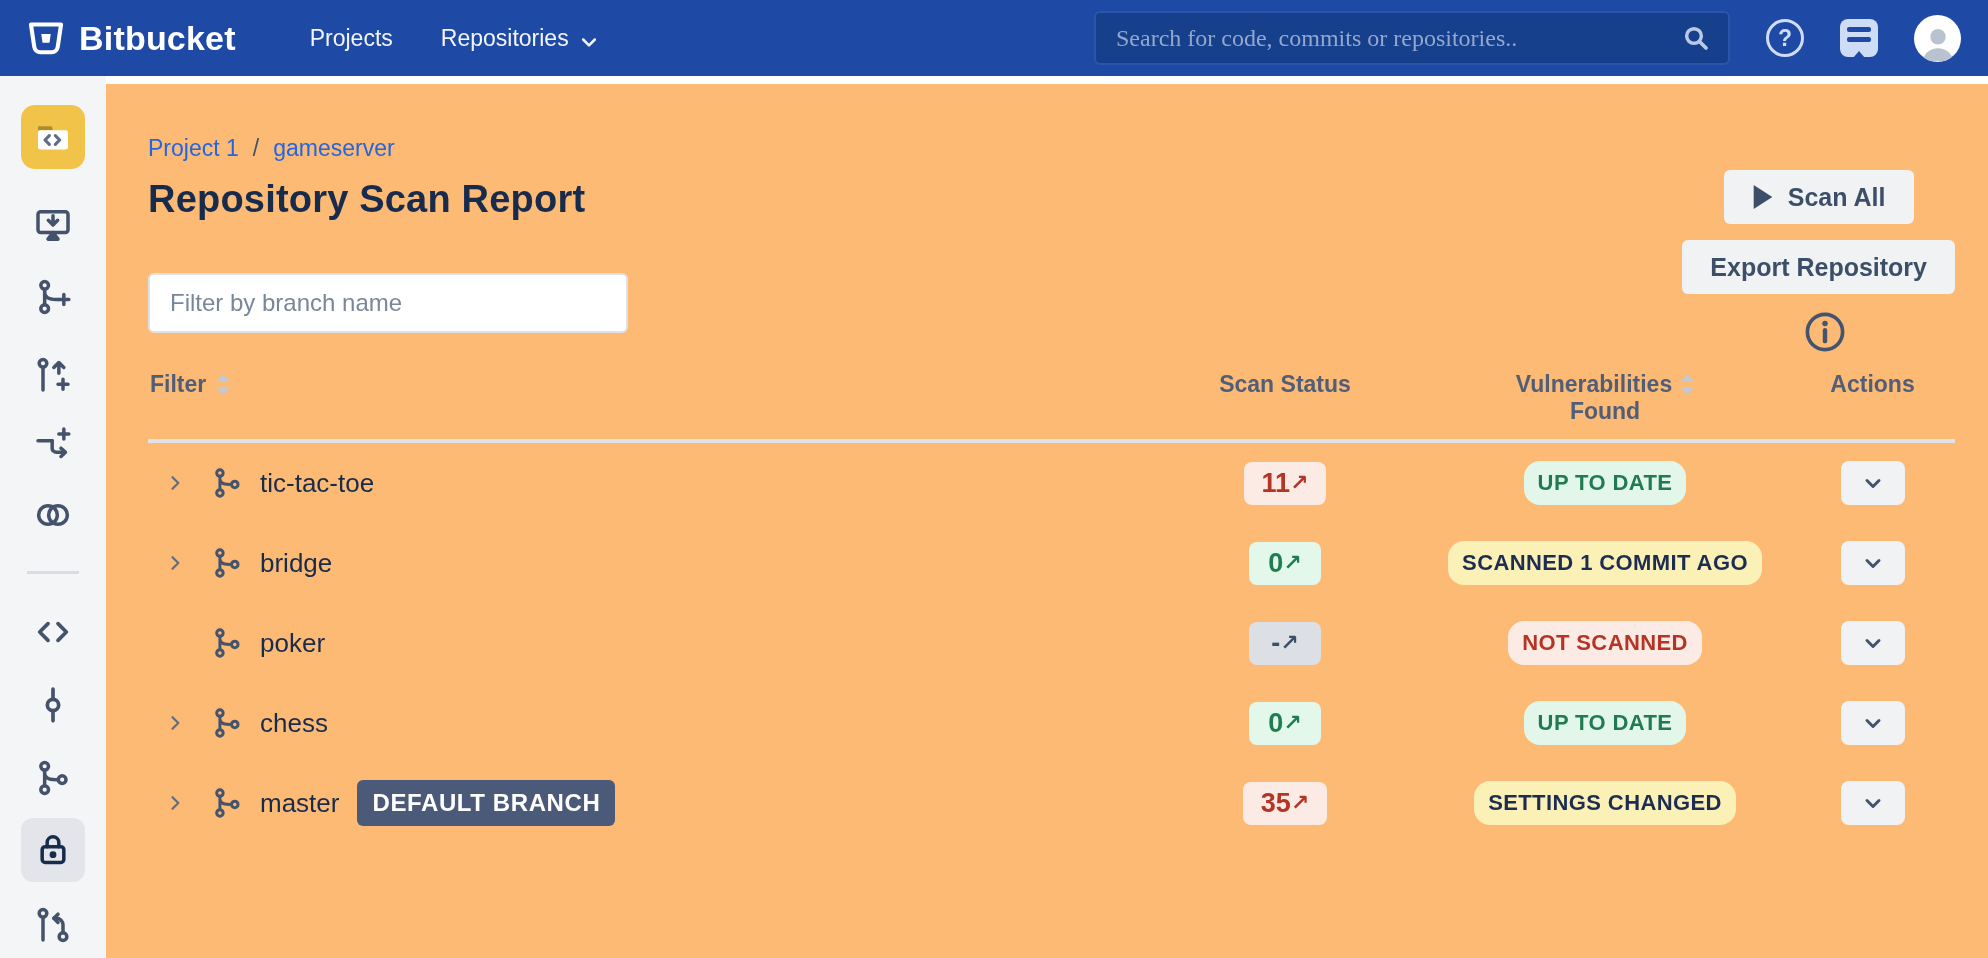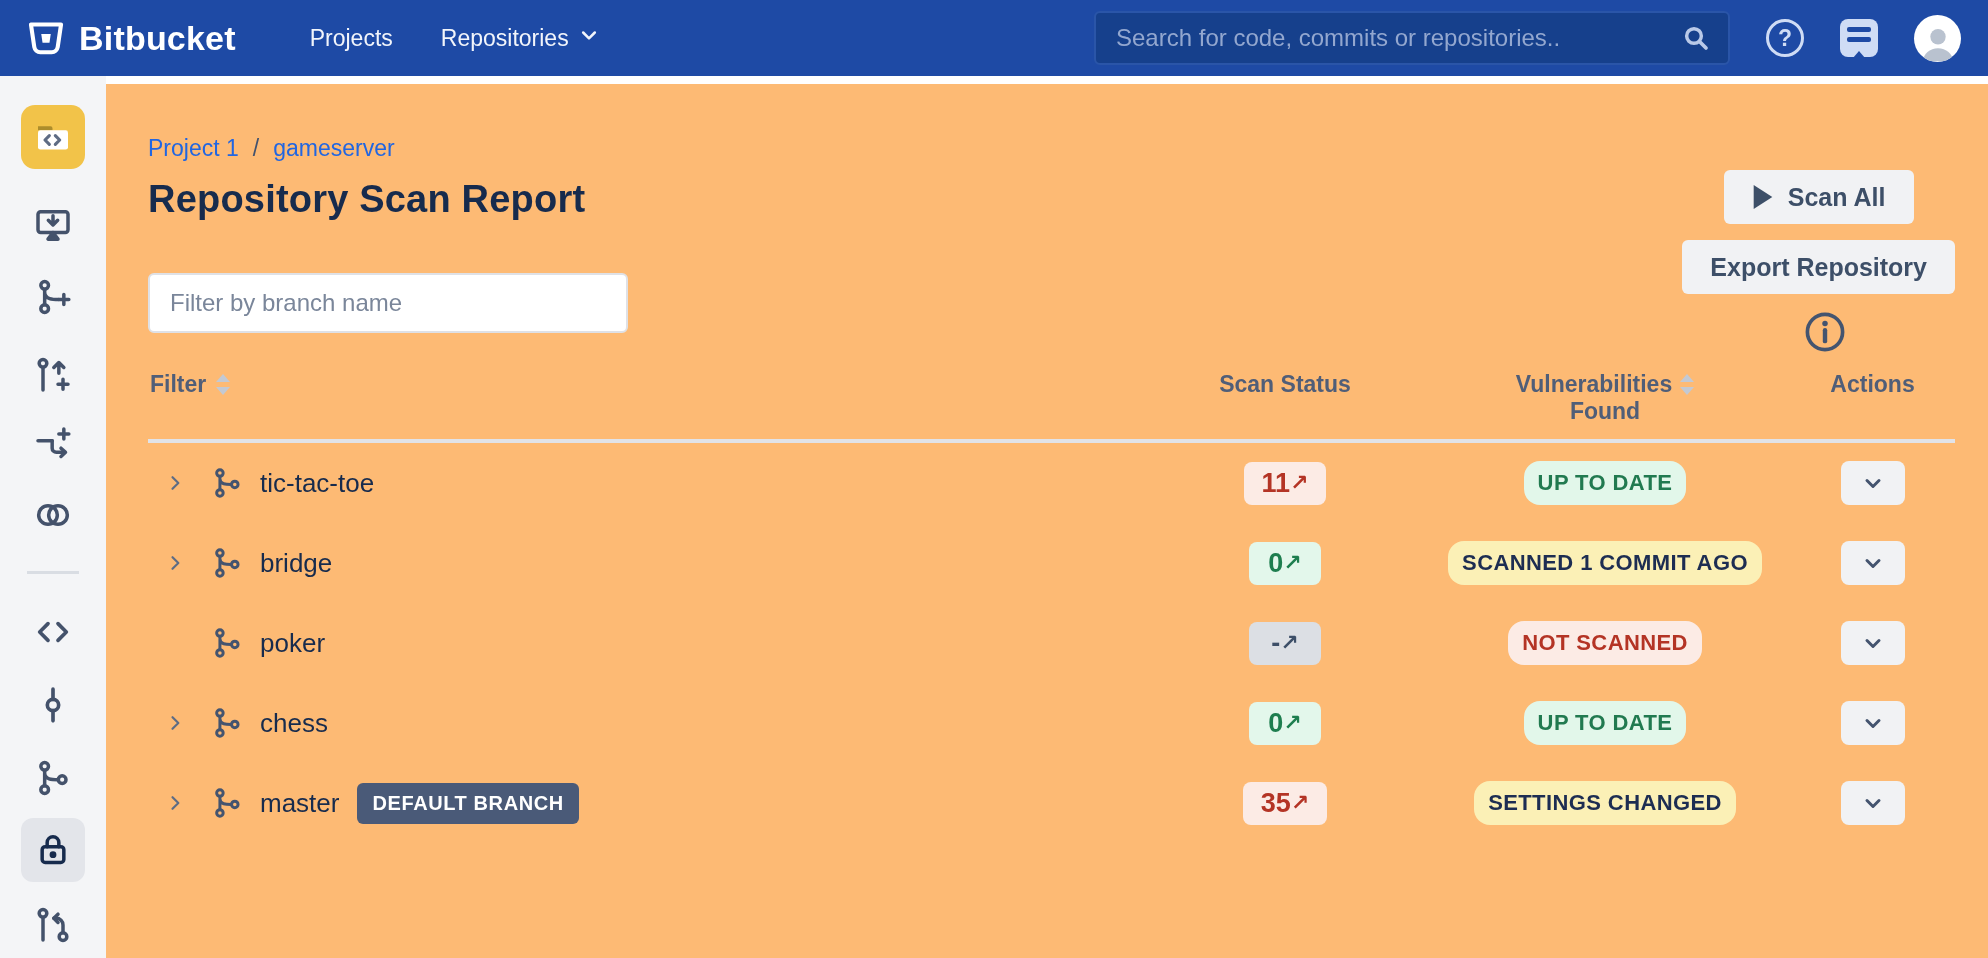--- a/index.html
+++ b/index.html
@@ -5,27 +5,27 @@
   * { margin:0; padding:0; box-sizing:border-box; }
   html,body { width:1988px; height:958px; overflow:hidden; background:#fff;
     font-family:"Liberation Sans","DejaVu Sans",sans-serif; color:#172b4d; }
 
   
   .navbar { position:absolute; left:0; top:0; width:1988px; height:76px;
     background:#1e4aa5; display:flex; align-items:center; padding:0 27px; }
   .brand { display:flex; align-items:center; gap:14px; margin-right:50px; }
   .brand-name { color:#fff; font-size:34px; font-weight:600; letter-spacing:0.2px; }
   .nav-link { color:#f2f5fb; font-size:23px; font-weight:500; padding:0 24px;
-    display:flex; align-items:flex-start; gap:10px; cursor:pointer; }
+    display:flex; align-items:flex-end; gap:10px; cursor:pointer; }
   .nav-link:first-of-type { margin-left:12px; }
   .nav-spacer { flex:1; }
   .search-box { width:636px; height:54px; background:#16408c; border:2px solid #2a55a8;
     border-radius:6px; display:flex; align-items:center; padding:0 16px 0 20px; }
   .search-input { flex:1; background:transparent; border:none; outline:none;
-    font-size:24px; color:#dbe4f5; font-family:Liberation Sans, sans-serif; }
+    font-size:24px; color:#dbe4f5; font-family:Liberation Serif, serif; }
   .search-input::placeholder { color:#93a7cf; opacity:1; }
   .nav-icon { margin-left:36px; display:flex; align-items:center; justify-content:center; cursor:pointer; }
   .help-circle { width:38px; height:38px; border:3px solid #cfdcf5; border-radius:50%;
     color:#cfdcf5; font-size:23px; font-weight:700; display:flex; align-items:center; justify-content:center; }
   .feedback { position:relative; width:38px; height:38px; background:#cfdcf5; border-radius:8px; }
   .feedback .bar { position:absolute; left:7px; right:7px; height:5px; background:#1e4aa5; border-radius:2px; }
   .feedback .bar1 { top:8px; } .feedback .bar2 { top:18px; }
   .feedback .notch { position:absolute; bottom:-1px; left:13px; width:0; height:0;
     border-left:6px solid transparent; border-right:6px solid transparent; border-bottom:7px solid #1e4aa5; }
   .avatar { width:47px; height:47px; border-radius:50%; background:#ffffff; overflow:hidden;
@@ -72,21 +72,21 @@
   .sort .up { border-bottom:8px solid #c3c9d3; }
   .sort .dn { border-top:8px solid #c3c9d3; }
 
   .tbody { }
   .trow { height:80px; }
   .cell-branch { display:flex; align-items:center; gap:0; padding-left:14px; }
   .row-chevron { width:26px; display:flex; justify-content:center; color:#5e6c84; cursor:pointer; }
   .row-chevron.hidden-ch { visibility:hidden; }
   .branch-glyph { margin:0 16px 0 22px; color:#44546f; display:flex; }
   .branch-name { font-size:26px; color:#172b4d; }
-  .default-badge { margin-left:18px; background:#4a5a78; color:#fff; font-size:20px; font-weight:700;
+  .default-badge { margin-left:18px; background:#4a5a78; color:#fff; font-size:24px; font-weight:700;
     letter-spacing:0.6px; padding:9px 15px; border-radius:6px; }
 
   .cell-vuln { display:flex; justify-content:center; }
   .vuln-badge { min-width:72px; display:inline-flex; align-items:center; justify-content:center; 
     padding:6px 18px; border-radius:8px; font-size:27px; font-weight:700; cursor:pointer; }
   .vuln-badge .trend { font-size:22px; font-weight:700; }
   .v-danger { background:#fcebe5; color:#b43425; }
   .v-success { background:#e3f7eb; color:#1e7e4f; }
   .v-neutral { background:#dcdfe4; color:#3d4f68; }
   .v-neutral .trend { color:#3d4f68; }

